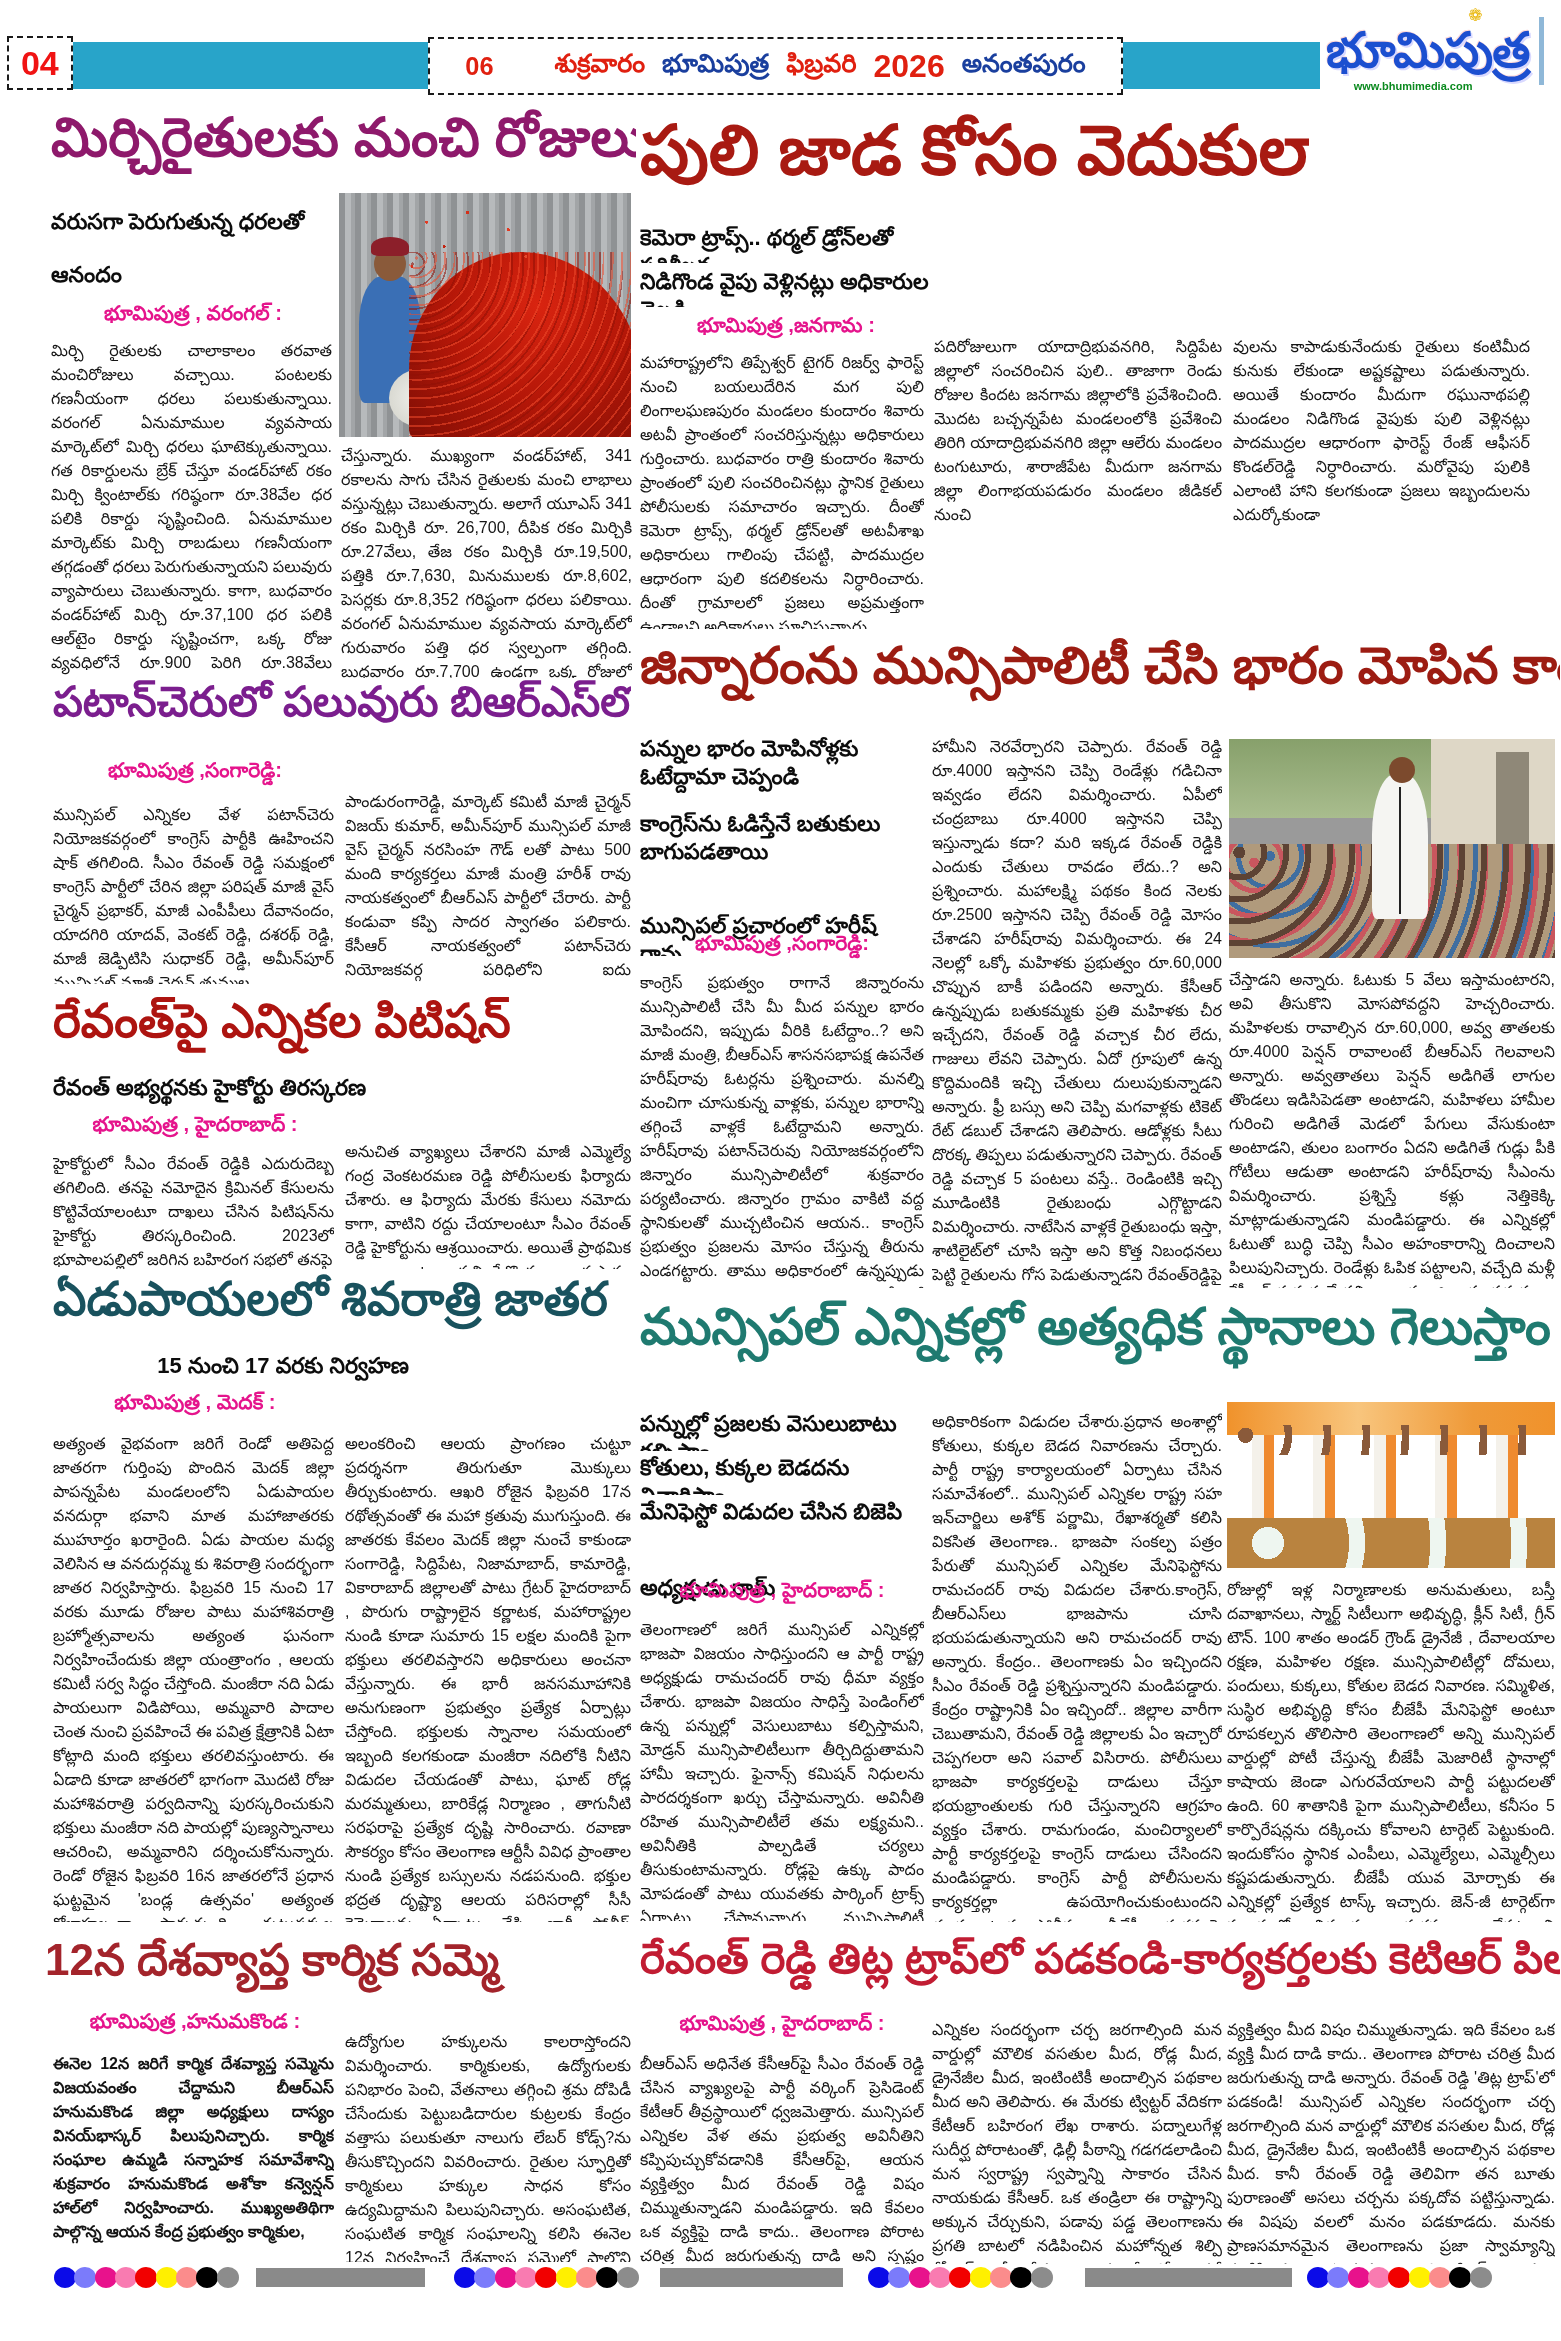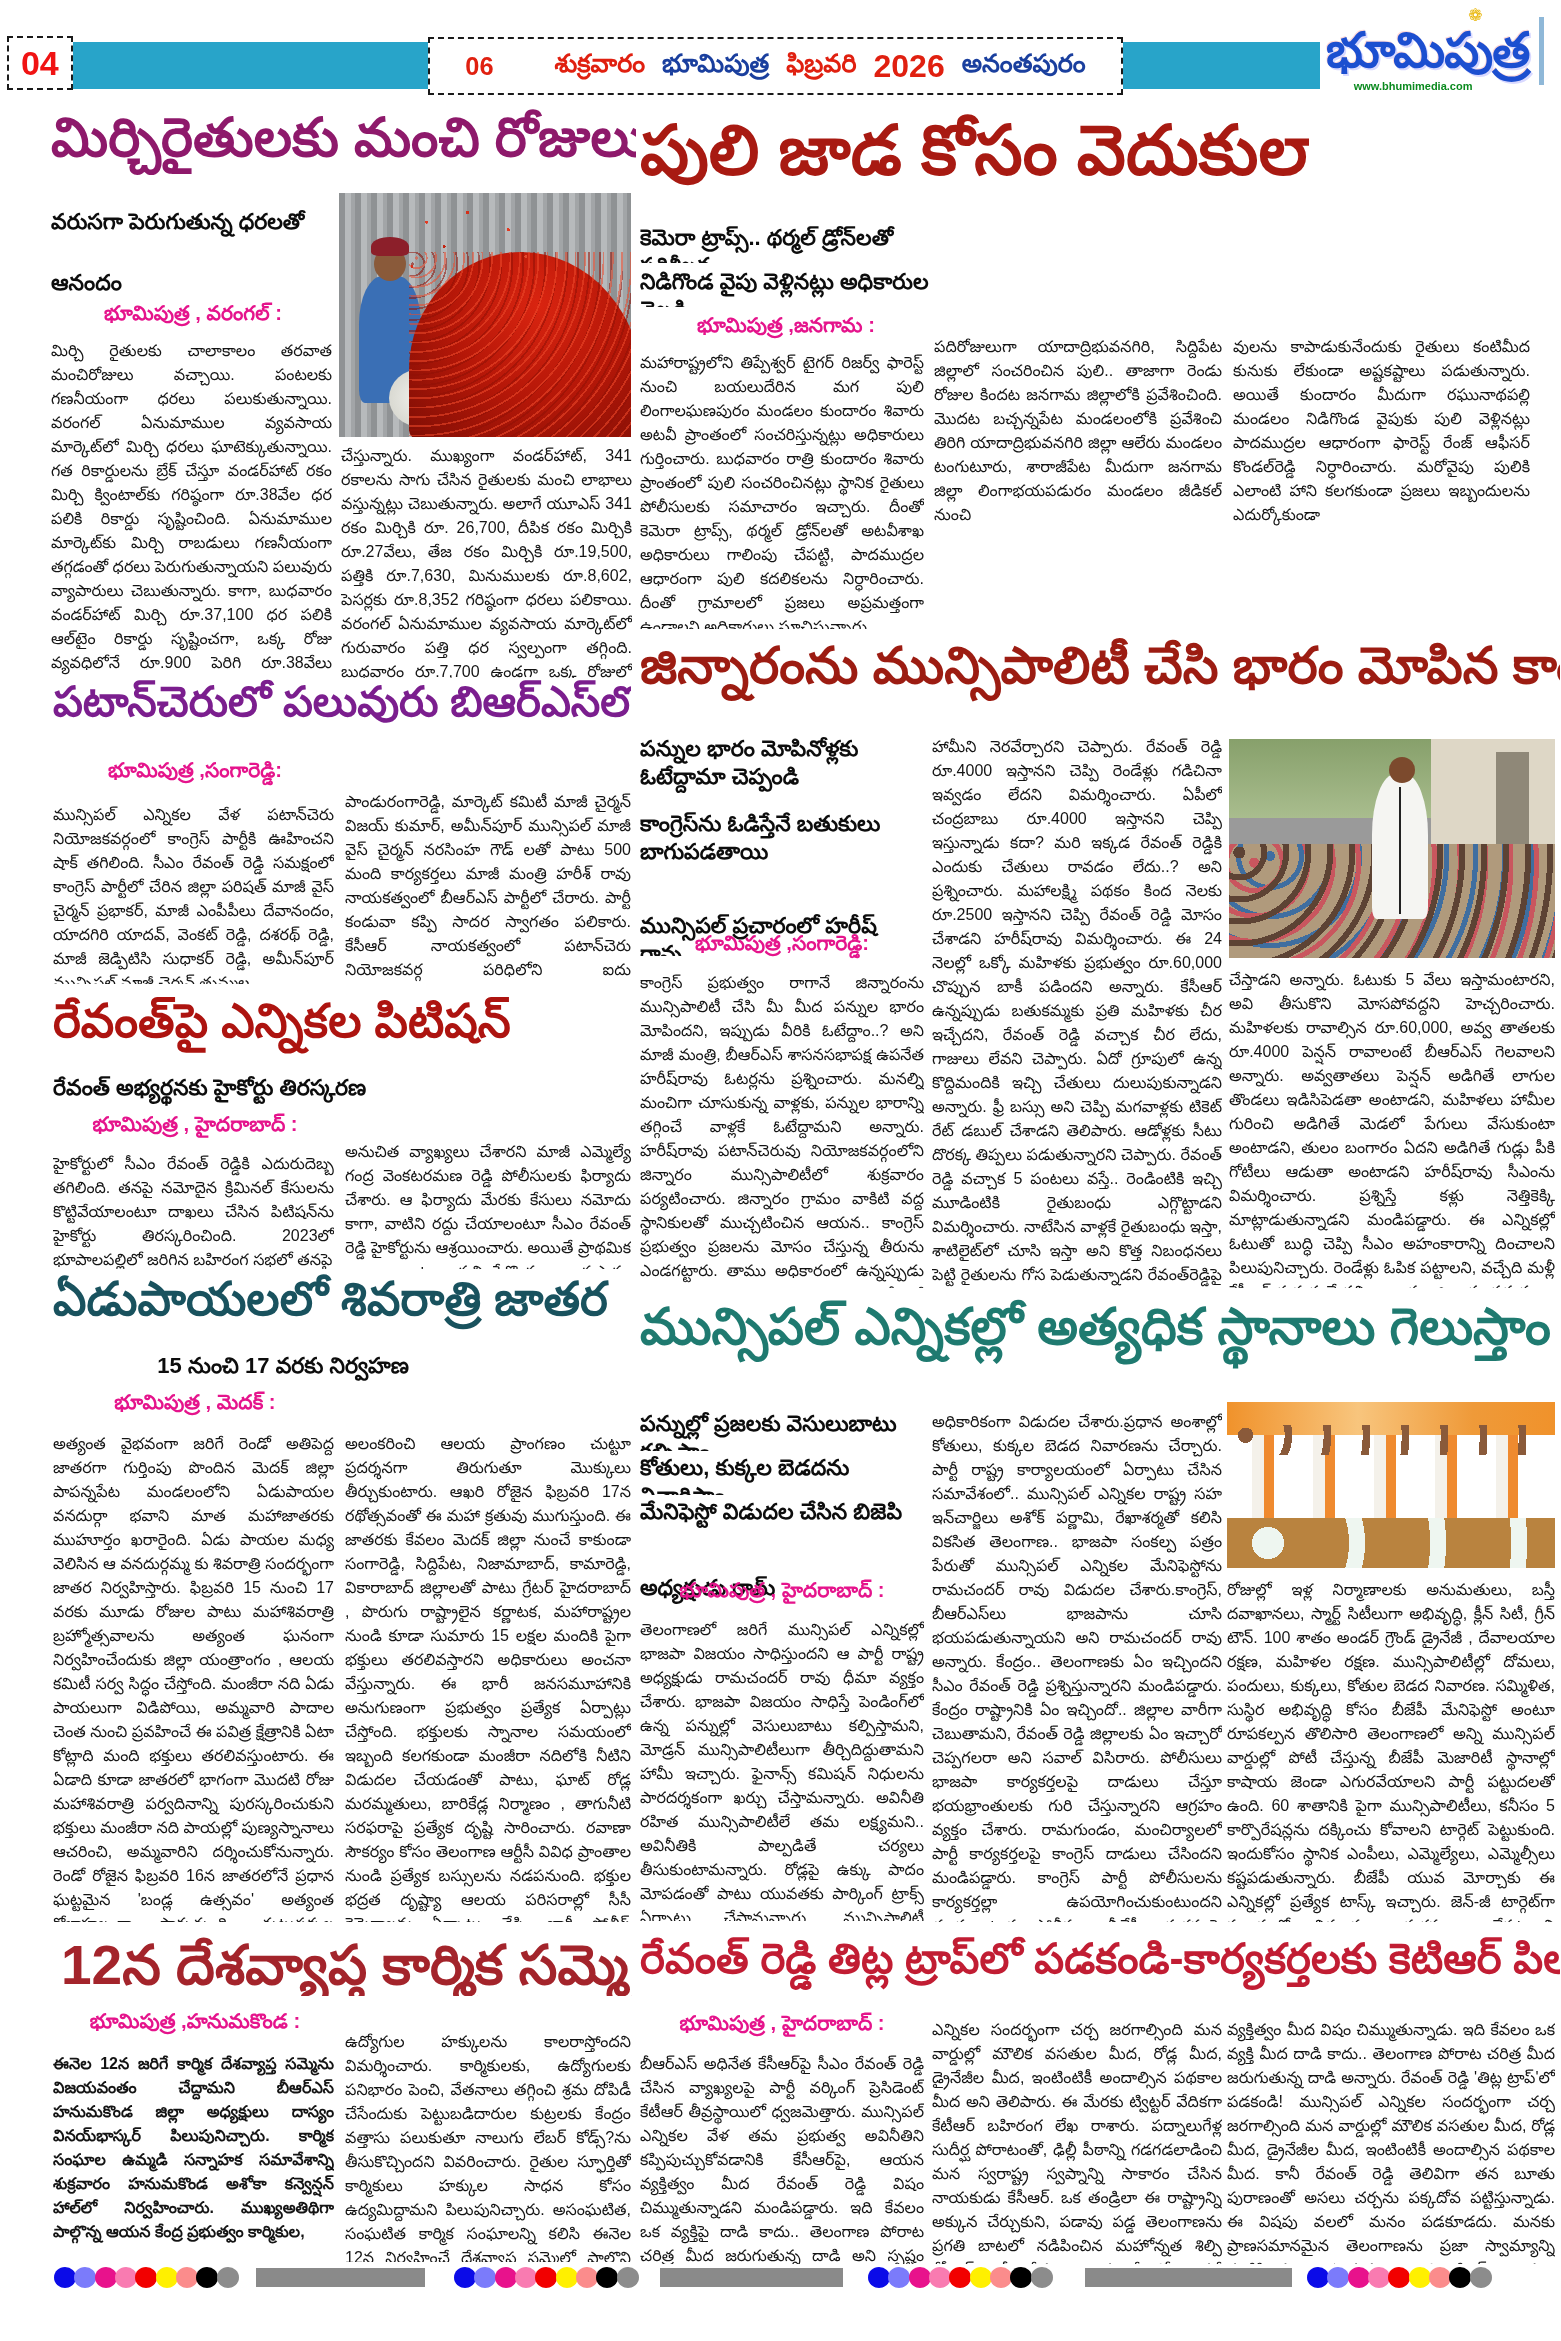--- a/index.html
+++ b/index.html
@@ -91,21 +91,21 @@
   <div class="abs" style="left:1326px;top:6.8px;width:230px;height:88px;">
     <span class="abs" style="left:142px;top:-1.7px;color:#e8b400;font-size:17px;">❁</span>
     <div class="logo-title abs" style="left:0;top:15.3px;">భూమిపుత్ర</div>
     <div class="logo-web abs" style="left:1.7px;top:73px;margin-left:26px;">www.bhumimedia.com</div>
   </div>
   <div class="vline" style="left:1539px;top:17px;height:68px;"></div>
 
   <div>
     <div class="headline" style="left:51px;top:107px;width:585px;height:80px;font-size:54px;color:var(--h_chilli);">మిర్చిరైతులకు మంచి రోజులు</div>
     <div class="abs subhead" style="left:51px;top:208px;width:284px;height:44px;">వరుసగా పెరుగుతున్న ధరలతో</div>
-    <div class="abs subhead" style="left:51px;top:261px;width:284px;height:37px;margin-top:8px;">ఆనందం</div>
+    <div class="abs subhead" style="left:51px;top:261px;width:284px;height:37px;">ఆనందం</div>
     <div class="byline" style="left:51px;top:302px;width:284px;">భూమిపుత్ర , వరంగల్ :</div>
     <div class="body-col" style="left:51px;top:339px;width:281px;height:337px;">మిర్చి రైతులకు చాలాకాలం తరవాత మంచిరోజులు వచ్చాయి. పంటలకు గణనీయంగా ధరలు పలుకుతున్నాయి. వరంగల్ ఏనుమాముల వ్యవసాయ మార్కెట్‌లో మిర్చి ధరలు ఘాటెక్కుతున్నాయి. గత రికార్డులను బ్రేక్ చేస్తూ వండర్‌హాట్ రకం మిర్చి క్వింటాల్‌కు గరిష్ఠంగా రూ.38వేల ధర పలికి రికార్డు సృష్టించింది. ఏనుమాముల మార్కెట్‌కు మిర్చి రాబడులు గణనీయంగా తగ్గడంతో ధరలు పెరుగుతున్నాయని పలువురు వ్యాపారులు చెబుతున్నారు. కాగా, బుధవారం వండర్‌హాట్ మిర్చి రూ.37,100 ధర పలికి ఆల్‌టైం రికార్డు సృష్టించగా, ఒక్క రోజు వ్యవధిలోనే రూ.900 పెరిగి రూ.38వేలు పలకడం విశేషం. వరుసగా రెండు రోజుల నుంచి మిర్చి ధరలు రికార్డు స్థాయికి చేరుతుండటంతో రైతులు హర్షం వ్యక్తం</div>
     <div class="photo" style="left:339px;top:193px;width:292px;height:244px;">
       <div class="corrugated"></div>
       <div class="worker-torso"></div>
       <div class="worker-head"></div>
       <div class="worker-wrap"></div>
       <div class="basket-disc"></div>
       <div class="chilli-mound">
           <div class="chilli-texture"></div>
@@ -184,21 +184,21 @@
       <div class="bjp-people"></div>
       <div class="bjp-heads"></div>
       <div class="bjp-desk">
           <div class="bjp-logos"></div>
         </div>
     </div>
     <div class="body-col" style="left:1227px;top:1578px;width:328px;height:344px;">రోజుల్లో ఇళ్ల నిర్మాణాలకు అనుమతులు, బస్తీ దవాఖానలు, స్మార్ట్ సిటీలుగా అభివృద్ధి, క్లీన్ సిటీ, గ్రీన్ టౌన్. 100 శాతం అండర్ గ్రౌండ్ డ్రైనేజీ , దేవాలయాల రక్షణ, మహిళల రక్షణ. మున్సిపాలిటీల్లో దోమలు, పందులు, కుక్కలు, కోతుల బెడద నివారణ. సమ్మిళిత, సుస్థిర అభివృద్ధి కోసం బీజేపీ మేనిఫెస్టో అంటూ రూపకల్పన తొలిసారి తెలంగాణలో అన్ని మున్సిపల్ వార్డుల్లో పోటీ చేస్తున్న బీజేపీ మెజారిటీ స్థానాల్లో కాషాయ జెండా ఎగురవేయాలని పార్టీ పట్టుదలతో ఉంది. 60 శాతానికి పైగా మున్సిపాలిటీలు, కనీసం 5 కార్పొరేషన్లను దక్కించు కోవాలని టార్గెట్ పెట్టుకుంది. ఇందుకోసం స్థానిక ఎంపీలు, ఎమ్మెల్యేలు, ఎమ్మెల్సీలు కష్టపడుతున్నారు. బీజేపీ యువ మోర్చాకు ఈ ఎన్నికల్లో ప్రత్యేక టాస్క్ ఇచ్చారు. జెన్-జీ టార్గెట్‌గా ప్రచారంలో వినూత్న కార్యక్రమాలు చేపట్టాలని దిశానిర్దేశర చేశారు..</div>
   </div>
 
   <div>
-    <div class="headline" style="left:61px;top:1935px;width:578px;height:61px;font-size:55px;color:var(--h_strike);">12న దేశవ్యాప్త కార్మిక సమ్మె</div>
+    <div class="headline" style="left:45px;top:1935px;width:578px;height:61px;font-size:44px;color:var(--h_strike);">12న దేశవ్యాప్త కార్మిక సమ్మె</div>
     <div class="byline" style="left:53px;top:2010px;width:284px;">భూమిపుత్ర ,హనుమకొండ :</div>
     <div class="body-col" style="left:53px;top:2052px;width:281px;height:210px;font-weight:bold;">ఈనెల 12న జరిగే కార్మిక దేశవ్యాప్త సమ్మెను విజయవంతం చేద్దామని బీఆర్ఎస్ హనుమకొండ జిల్లా అధ్యక్షులు దాస్యం వినయ్‌భాస్కర్ పిలుపునిచ్చారు. కార్మిక సంఘాల ఉమ్మడి సన్నాహక సమావేశాన్ని శుక్రవారం హనుమకొండ అశోకా కన్వెన్షన్ హాల్‌లో నిర్వహించారు. ముఖ్యఅతిథిగా పాల్గొన్న ఆయన కేంద్ర ప్రభుత్వం కార్మికుల,</div>
     <div class="body-col" style="left:345px;top:2030px;width:286px;height:232px;">ఉద్యోగుల హక్కులను కాలరాస్తోందని విమర్శించారు. కార్మికులకు, ఉద్యోగులకు పనిభారం పెంచి, వేతనాలు తగ్గించి శ్రమ దోపిడీ చేసేందుకు పెట్టుబడిదారుల కుట్రలకు కేంద్రం వత్తాసు పలుకుతూ నాలుగు లేబర్ కోడ్స్?ను తీసుకొచ్చిందని వివరించారు. రైతుల స్ఫూర్తితో కార్మికులు హక్కుల సాధన కోసం ఉద్యమిద్దామని పిలుపునిచ్చారు. అసంఘటిత, సంఘటిత కార్మిక సంఘాలన్ని కలిసి ఈనెల 12న నిర్వహించే దేశవ్యాప్త సమ్మెలో పాల్గొని విజయవంతం చేయాలని కోరారు.</div>
   </div>
 
   <div>
     <div class="headline" style="left:640px;top:1935px;width:920px;height:68px;font-size:42px;color:var(--h_ktr);">రేవంత్ రెడ్డి తిట్ల ట్రాప్‌లో పడకండి-కార్యకర్తలకు కెటిఆర్ పిలుపు</div>
     <div class="byline" style="left:640px;top:2012px;width:284px;">భూమిపుత్ర , హైదరాబాద్ :</div>
     <div class="body-col" style="left:640px;top:2052px;width:284px;height:212px;">బీఆర్ఎస్ అధినేత కేసీఆర్‌పై సీఎం రేవంత్ రెడ్డి చేసిన వ్యాఖ్యలపై పార్టీ వర్కింగ్ ప్రెసిడెంట్ కేటీఆర్ తీవ్రస్థాయిలో ధ్వజమెత్తారు. మున్సిపల్ ఎన్నికల వేళ తమ ప్రభుత్వ అవినీతిని కప్పిపుచ్చుకోవడానికి కేసీఆర్‌పై, ఆయన వ్యక్తిత్వం మీద రేవంత్ రెడ్డి విషం చిమ్ముతున్నాడని మండిపడ్డారు. ఇది కేవలం ఒక వ్యక్తిపై దాడి కాదు.. తెలంగాణ పోరాట చరిత్ర మీద జరుగుతున్న దాడి అని స్పష్టం చేశారు. మున్సిపల్ ఎన్నికల వేళ రేవంత్ రెడ్డి తిట్ల ట్రాప్‌లో పడకండి అని తెలంగాణ ప్రజలకు పిలుపునిచ్చారు. మున్సిపల్</div>
     <div class="body-col" style="left:932px;top:2018px;width:290px;height:246px;">ఎన్నికల సందర్భంగా చర్చ జరగాల్సింది మన వార్డుల్లో మౌలిక వసతుల మీద, రోడ్ల మీద, డ్రైనేజీల మీద, ఇంటింటికీ అందాల్సిన పథకాల మీద అని తెలిపారు. ఈ మేరకు ట్విట్టర్ వేదికగా కేటీఆర్ బహిరంగ లేఖ రాశారు. పద్నాలుగేళ్ల సుదీర్ఘ పోరాటంతో, ఢిల్లీ పీఠాన్ని గడగడలాడించి మన స్వరాష్ట్ర స్వప్నాన్ని సాకారం చేసిన నాయకుడు కేసీఆర్. ఒక తండ్రిలా ఈ రాష్ట్రాన్ని అక్కున చేర్చుకుని, పడావు పడ్డ తెలంగాణను ప్రగతి బాటలో నడిపించిన మహోన్నత శిల్పి కేసీఆర్. కానీ, నేడు అధికారం చేతిలో ఉందనే అహంకారంతో, తన వైఫల్యాలను, తన ప్రభుత్వ అవినీతిని కప్పిపుచ్చుకోవడానికి ముఖ్యమంత్రి రేవంత్ రెడ్డి కేసీఆర్ మీద, ఆయన</div>

